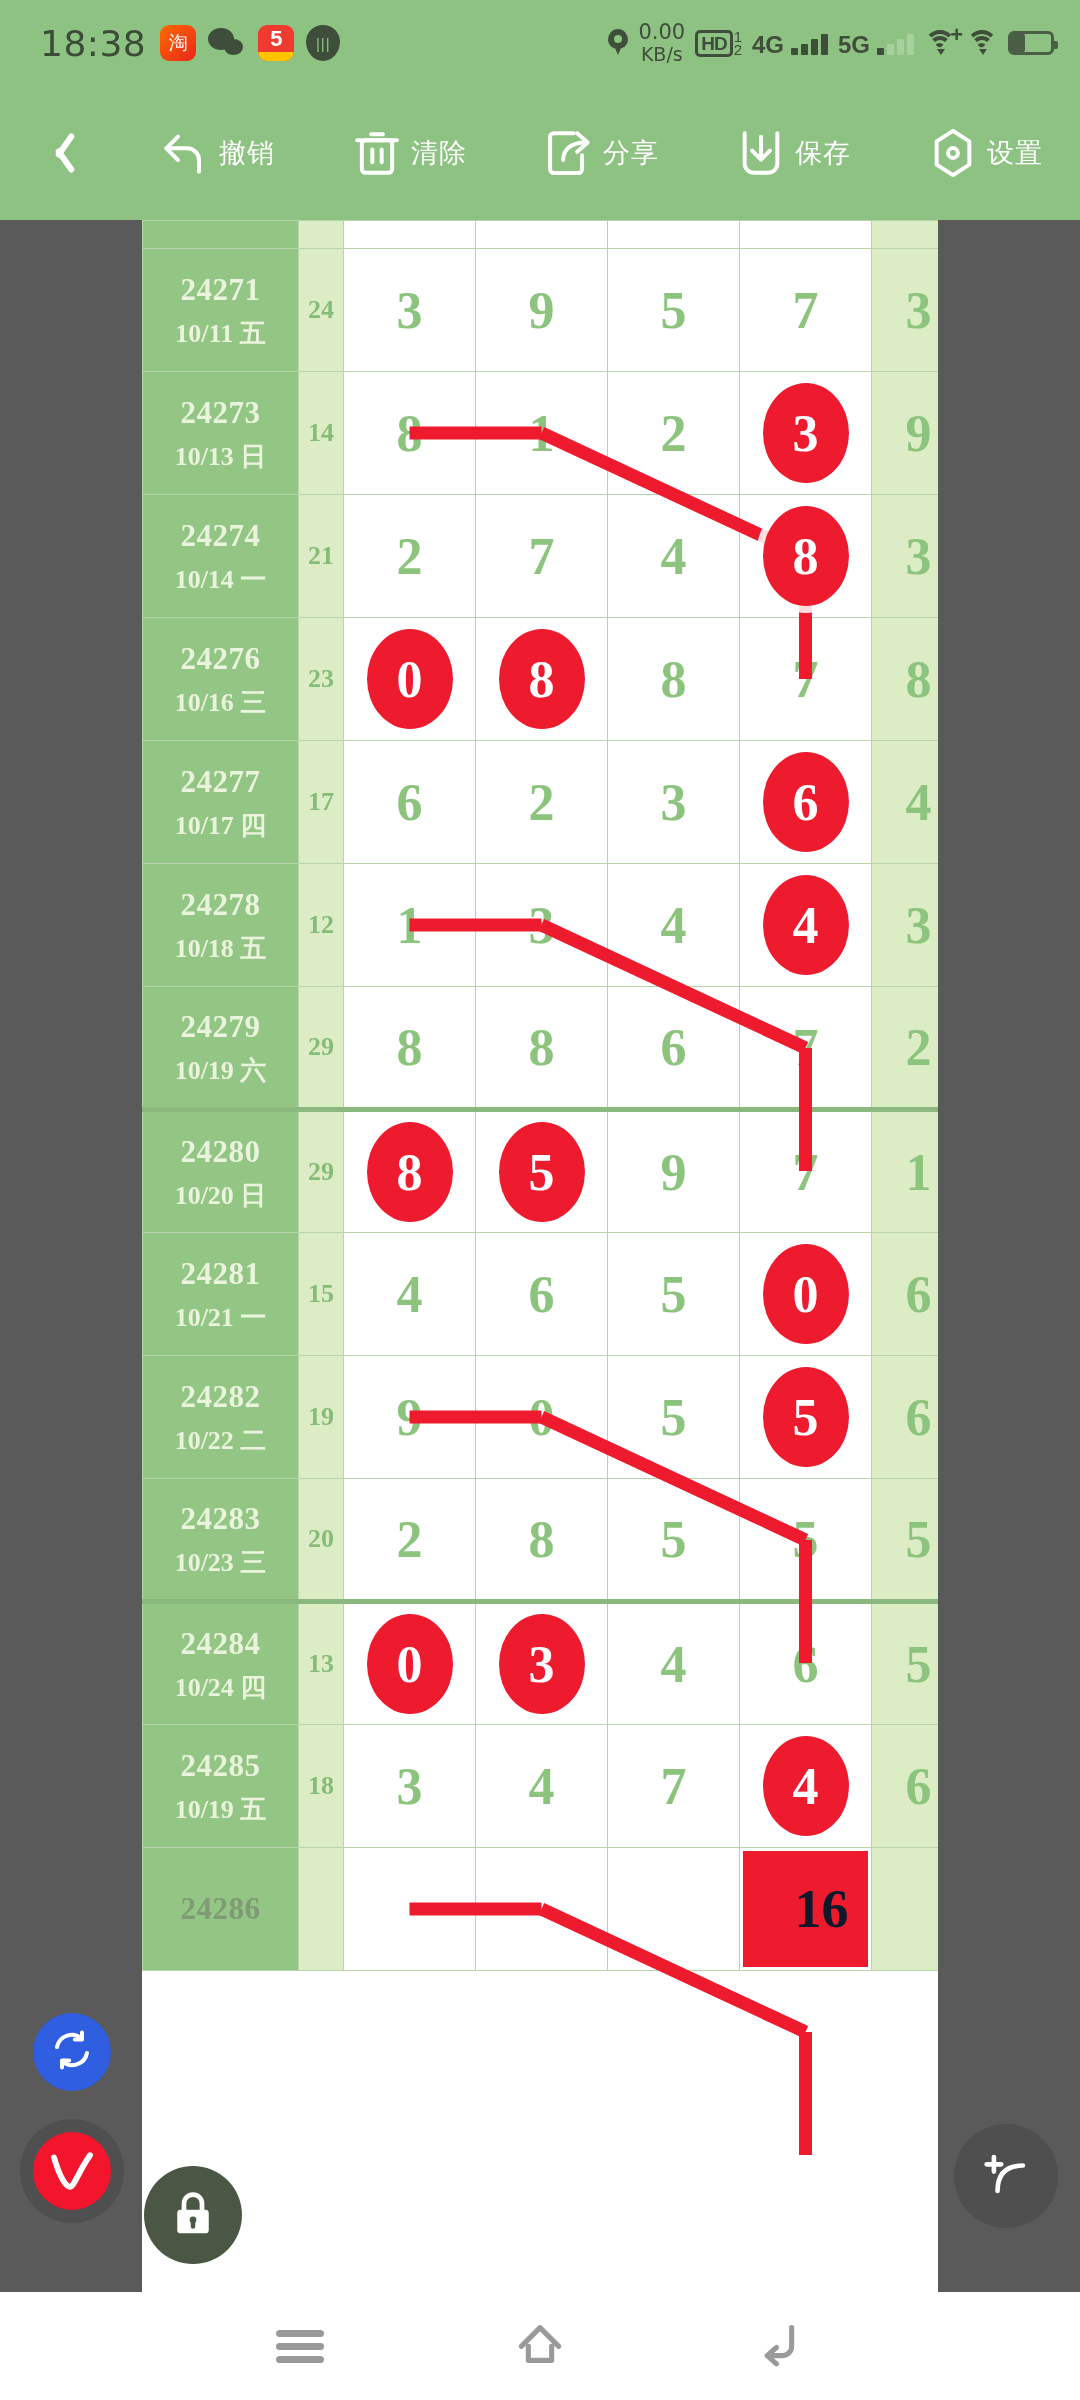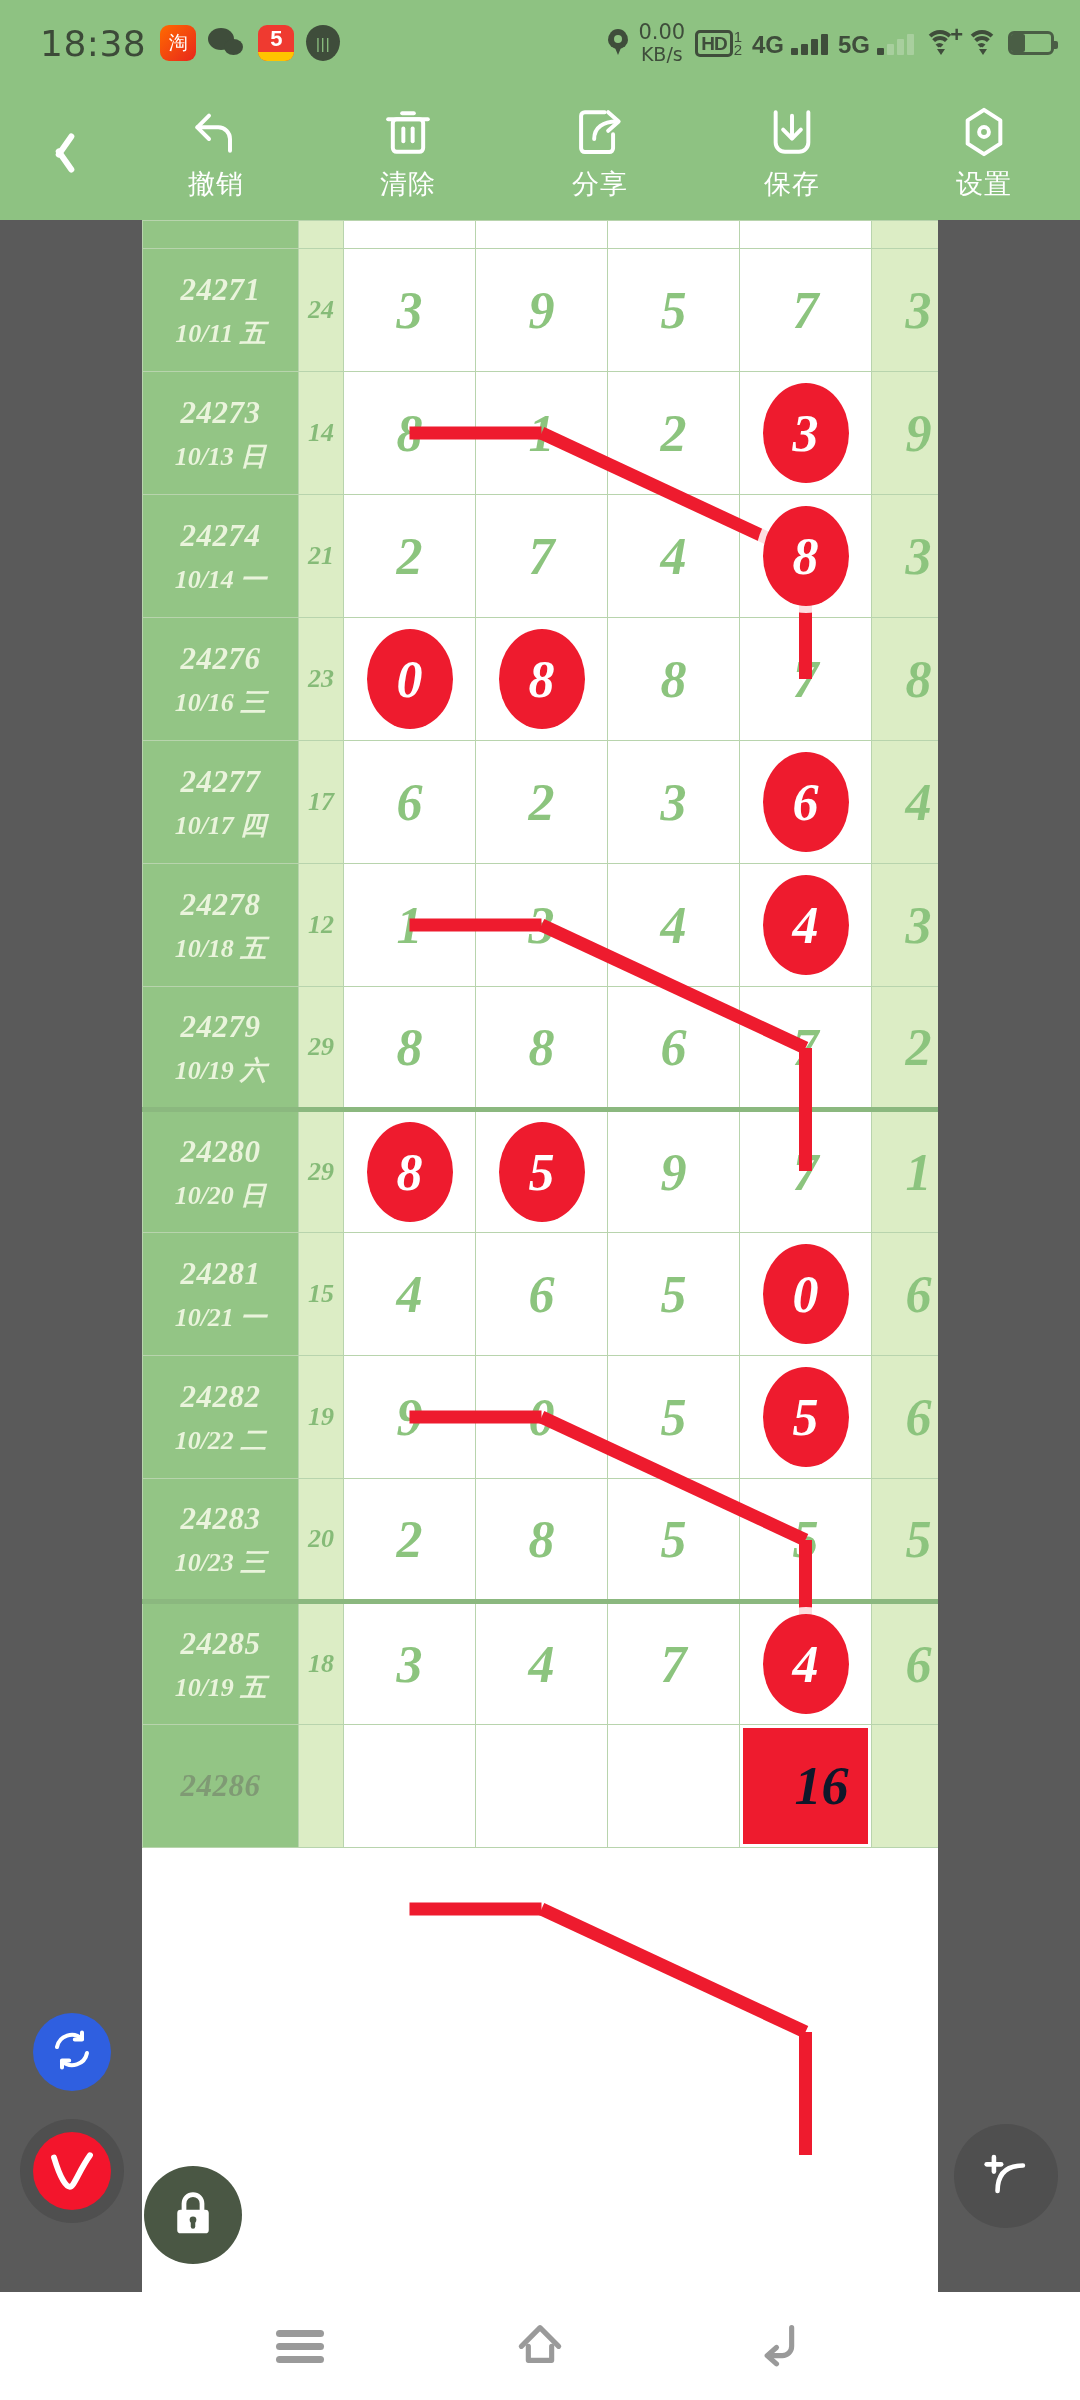--- a/index.html
+++ b/index.html
@@ -82,35 +82,35 @@
     position:absolute; left:0; top:86px; width:1080px; height:134px;
     background:#8ec282; display:flex; align-items:center;
   }
   .tb-back{ width:120px; display:flex; align-items:center; justify-content:center; height:100%;}
   .chev{ width:26px;height:48px; position:relative; }
   .chev:before,.chev:after{ content:""; position:absolute; left:7px; width:6px; height:28px;
      background:#fff; border-radius:3px;}
   .chev:before{ top:0; transform:rotate(35deg); transform-origin:bottom;}
   .chev:after{ bottom:0; transform:rotate(-35deg); transform-origin:top;}
   .tb-items{ flex:1; display:flex; }
-  .tb-item{ flex:1; display:flex; flex-direction:column; align-items:center; justify-content:center;
+  .tb-item{ flex:1; display:flex; flex-direction:row; align-items:center; justify-content:center;
      gap:6px; height:100%; }
   .tb-item svg{ display:block; }
   .tb-label{ color:#fff; font-size:27px; letter-spacing:1px;
      font-family:"DejaVu Sans","Liberation Sans",sans-serif; }
 
   
   #tablewrap{
     position:absolute; left:142px; top:220px; width:796px; height:2080px;
     overflow:hidden; background:#fff;
   }
   table.grid{ border-collapse:collapse; width:796px; table-layout:fixed; }
   table.grid td{ border:1px solid #b8d4ad; padding:0; text-align:center; vertical-align:middle;
      font-family:"Liberation Serif","DejaVu Serif",serif; }
-  tr.trow{ height:123px;font-style:italic; }
+  tr.trow{ height:123px; }
   tr.thick td{ border-bottom:5px solid #8bb87f; }
   td.c-issue{ width:156px; background:#93c585; color:#eaf4dc; line-height:1.5; }
   td.c-issue .iss{ font-size:31px; font-weight:bold; display:block; letter-spacing:.5px;}
   td.c-issue .dt{ font-size:26px; display:block; font-weight:bold; }
   td.c-sum{ width:45px; background:#dcedc5; color:#86bb78; font-size:26px; font-weight:bold; }
   td.c-dig{ width:132px; background:#fff; color:#8cc47e; font-size:52px; font-weight:bold; }
   td.c-last{ width:94px; background:#dcedc5; color:#8cc47e; font-size:52px; font-weight:bold; }
   td.c-dig.mark, td.c-last.mark{ position:relative; }
   .ball{
     position:absolute; left:50%; top:50%; transform:translate(-50%,-50%);
@@ -421,20 +421,36 @@
         <tr class="trow thick">
           <td class="c-issue">
             <span class="iss">24283</span>
             <span class="dt">10/23 三</span>
           </td>
           <td class="c-sum">20</td>
           <td class="c-dig" id="cell-13-0"><span>2</span></td>
           <td class="c-dig" id="cell-13-1"><span>8</span></td>
           <td class="c-dig" id="cell-13-2"><span>5</span></td>
           <td class="c-dig" id="cell-13-3"><span>5</span></td>
+          <td class="c-last">5</td>
+        </tr>
+        <tr class="trow">
+          <td class="c-issue">
+            <span class="iss">24284</span>
+            <span class="dt">10/24 四</span>
+          </td>
+          <td class="c-sum">13</td>
+          <td class="c-dig mark" id="cell-14-0">
+            <div class="ball">0</div>
+          </td>
+          <td class="c-dig mark" id="cell-14-1">
+            <div class="ball">3</div>
+          </td>
+          <td class="c-dig" id="cell-14-2"><span>4</span></td>
+          <td class="c-dig" id="cell-14-3"><span>6</span></td>
           <td class="c-last">5</td>
         </tr>
         <tr class="trow">
           <td class="c-issue">
             <span class="iss">24285</span>
             <span class="dt">10/19 五</span>
           </td>
           <td class="c-sum">18</td>
           <td class="c-dig" id="cell-15-0"><span>3</span></td>
           <td class="c-dig" id="cell-15-1"><span>4</span></td>

